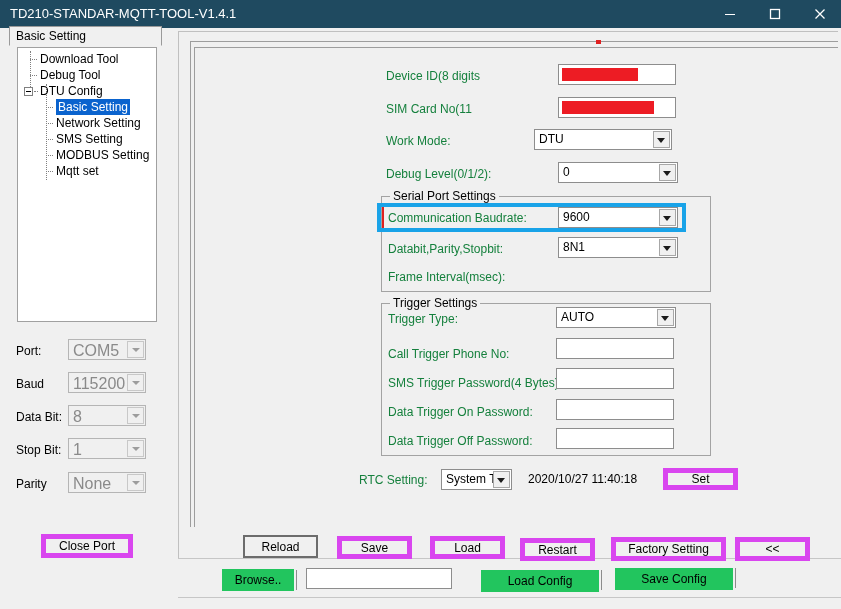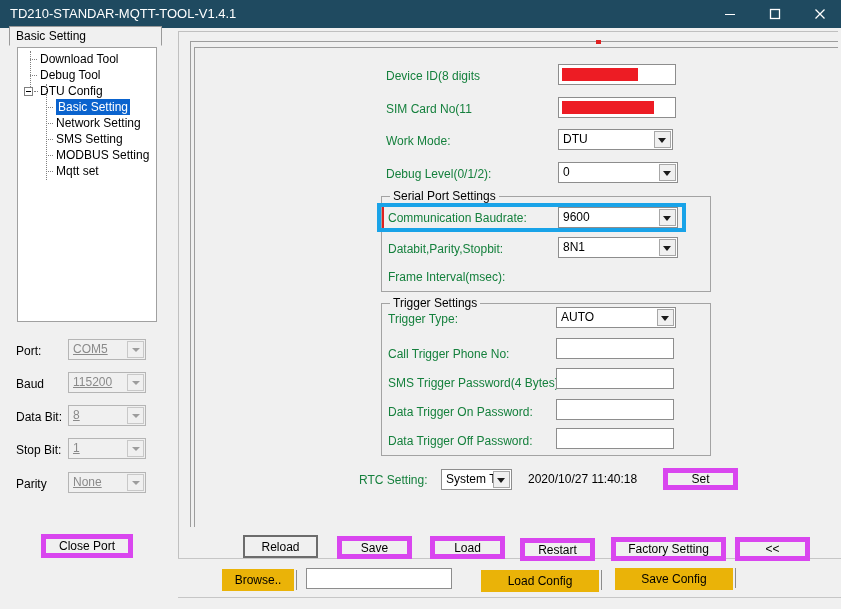--- a/index.html
+++ b/index.html
@@ -119,23 +119,22 @@
   }
   .dd-disabled {
     position: absolute;
     width: 78px; height: 21px;
     background: #f0f0f0;
     border: 1px solid #b5b5b5;
     box-sizing: border-box;
   }
   .dd-disabled .val {
     position: absolute; left: 4px; top: 2px;
-    font-size: 12px; color: #8a8a8a;
+    font-size: 16px; color: #8a8a8a;
     white-space: nowrap;
-    text-decoration: underline;
   }
   .dd-disabled .arrowbox {
     position: absolute; right: 1px; top: 1px;
     width: 17px; height: 17px;
     background: #f0f0f0;
     border: 1px solid #c8c8c8;
     box-sizing: border-box;
   }
   .dd-disabled .arrowbox::after {
     content: "";
@@ -274,21 +273,21 @@
     background: #f0f0f0;
     border-top: 1px solid #c6c6c6;
     box-sizing: border-box;
   }
   .sep {
     position: absolute;
     width: 1px; background: #8c8c8c;
   }
   .flatbtn {
     position: absolute;
-    background: #eab308;
+    background: #22c55e;
     border: none;
     font-size: 12px; color: #000;
     display: flex; align-items: center; justify-content: center;
     font-family: "Liberation Sans", sans-serif;
   }
   .bottomline {
     position: absolute; left: 178px; top: 597px;
     width: 663px; height: 1px; background: #c6c6c6;
   }
 </style>
@@ -403,21 +402,21 @@
   <div class="tbox" style="left:558px; top:64px; width:118px;">
     <span class="redbar" style="width:76px;"></span>
   </div>
 
   <div class="flabel" style="left:386px; top:102px;">SIM Card No(11</div>
   <div class="tbox" style="left:558px; top:97px; width:118px;">
     <span class="redbar" style="width:92px;"></span>
   </div>
 
   <div class="flabel" style="left:386px; top:134px;">Work Mode:</div>
-  <div class="combo" style="left:558px; top:129px; width:115px;padding-left:8px;">
+  <div class="combo" style="left:534px; top:129px; width:138px;padding-left:8px;">
     <span class="cval">DTU</span>
     <span class="carrow"></span>
   </div>
 
   <div class="flabel" style="left:386px; top:167px;">Debug Level(0/1/2):</div>
   <div class="combo" style="left:558px; top:162px; width:120px;">
     <span class="cval">0</span>
     <span class="carrow"></span>
   </div>
 

